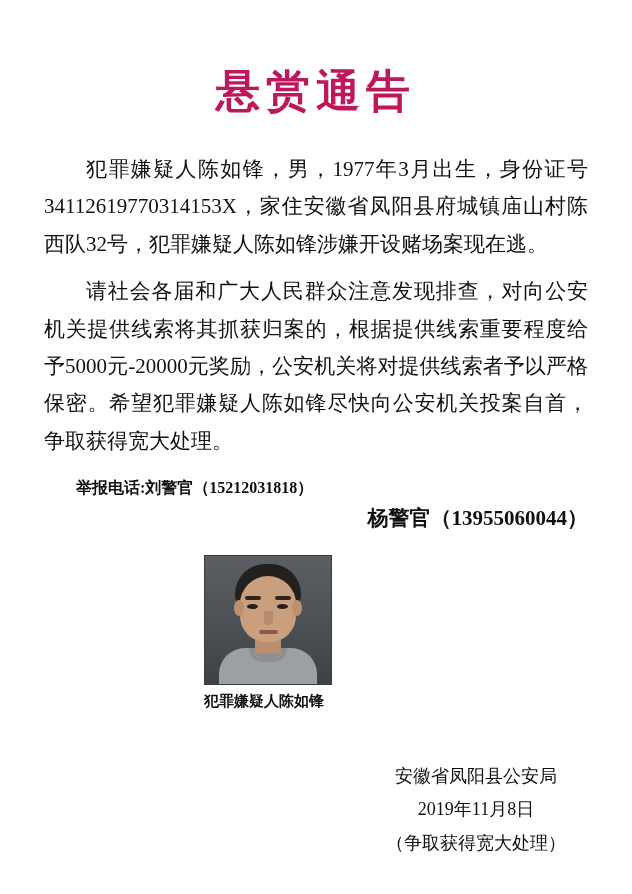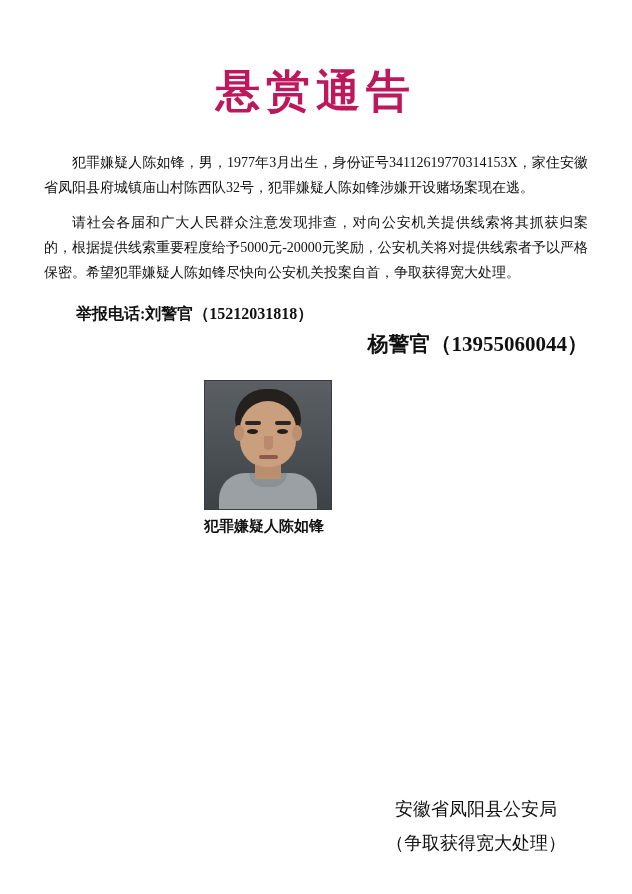--- a/index.html
+++ b/index.html
@@ -25,21 +25,21 @@
   .doc-title {
     text-align: center;
     font-size: 44px;
     font-weight: bold;
     letter-spacing: 6px;
     margin: 6px 0 30px 0;
     font-family: "Liberation Serif", "DejaVu Serif", serif;
     color: #be185d;
   }
   .para {
-    font-size: 14px;
+    font-size: 21px;
     line-height: 1.78;
     text-align: justify;
     text-justify: inter-ideograph;
     text-indent: 2em;
     margin: 0 0 10px 0;
     color: #111111;
   }
   .contact-block {
     margin-top: 14px;
     margin-bottom: 2px;
@@ -229,16 +229,17 @@
         <div class="p-eye-r"></div>
         <div class="p-nose"></div>
         <div class="p-mouth"></div>
       </div>
       <div class="photo-caption">犯罪嫌疑人陈如锋</div>
     </div>
   </div>
 
   <div class="signature">
     <div class="sig-line">安徽省凤阳县公安局</div>
+    <div class="sig-line">2019年11月8日</div>
     <div class="sig-line">（争取获得宽大处理）</div>
   </div>
 
 </div>
 
 </body></html>

